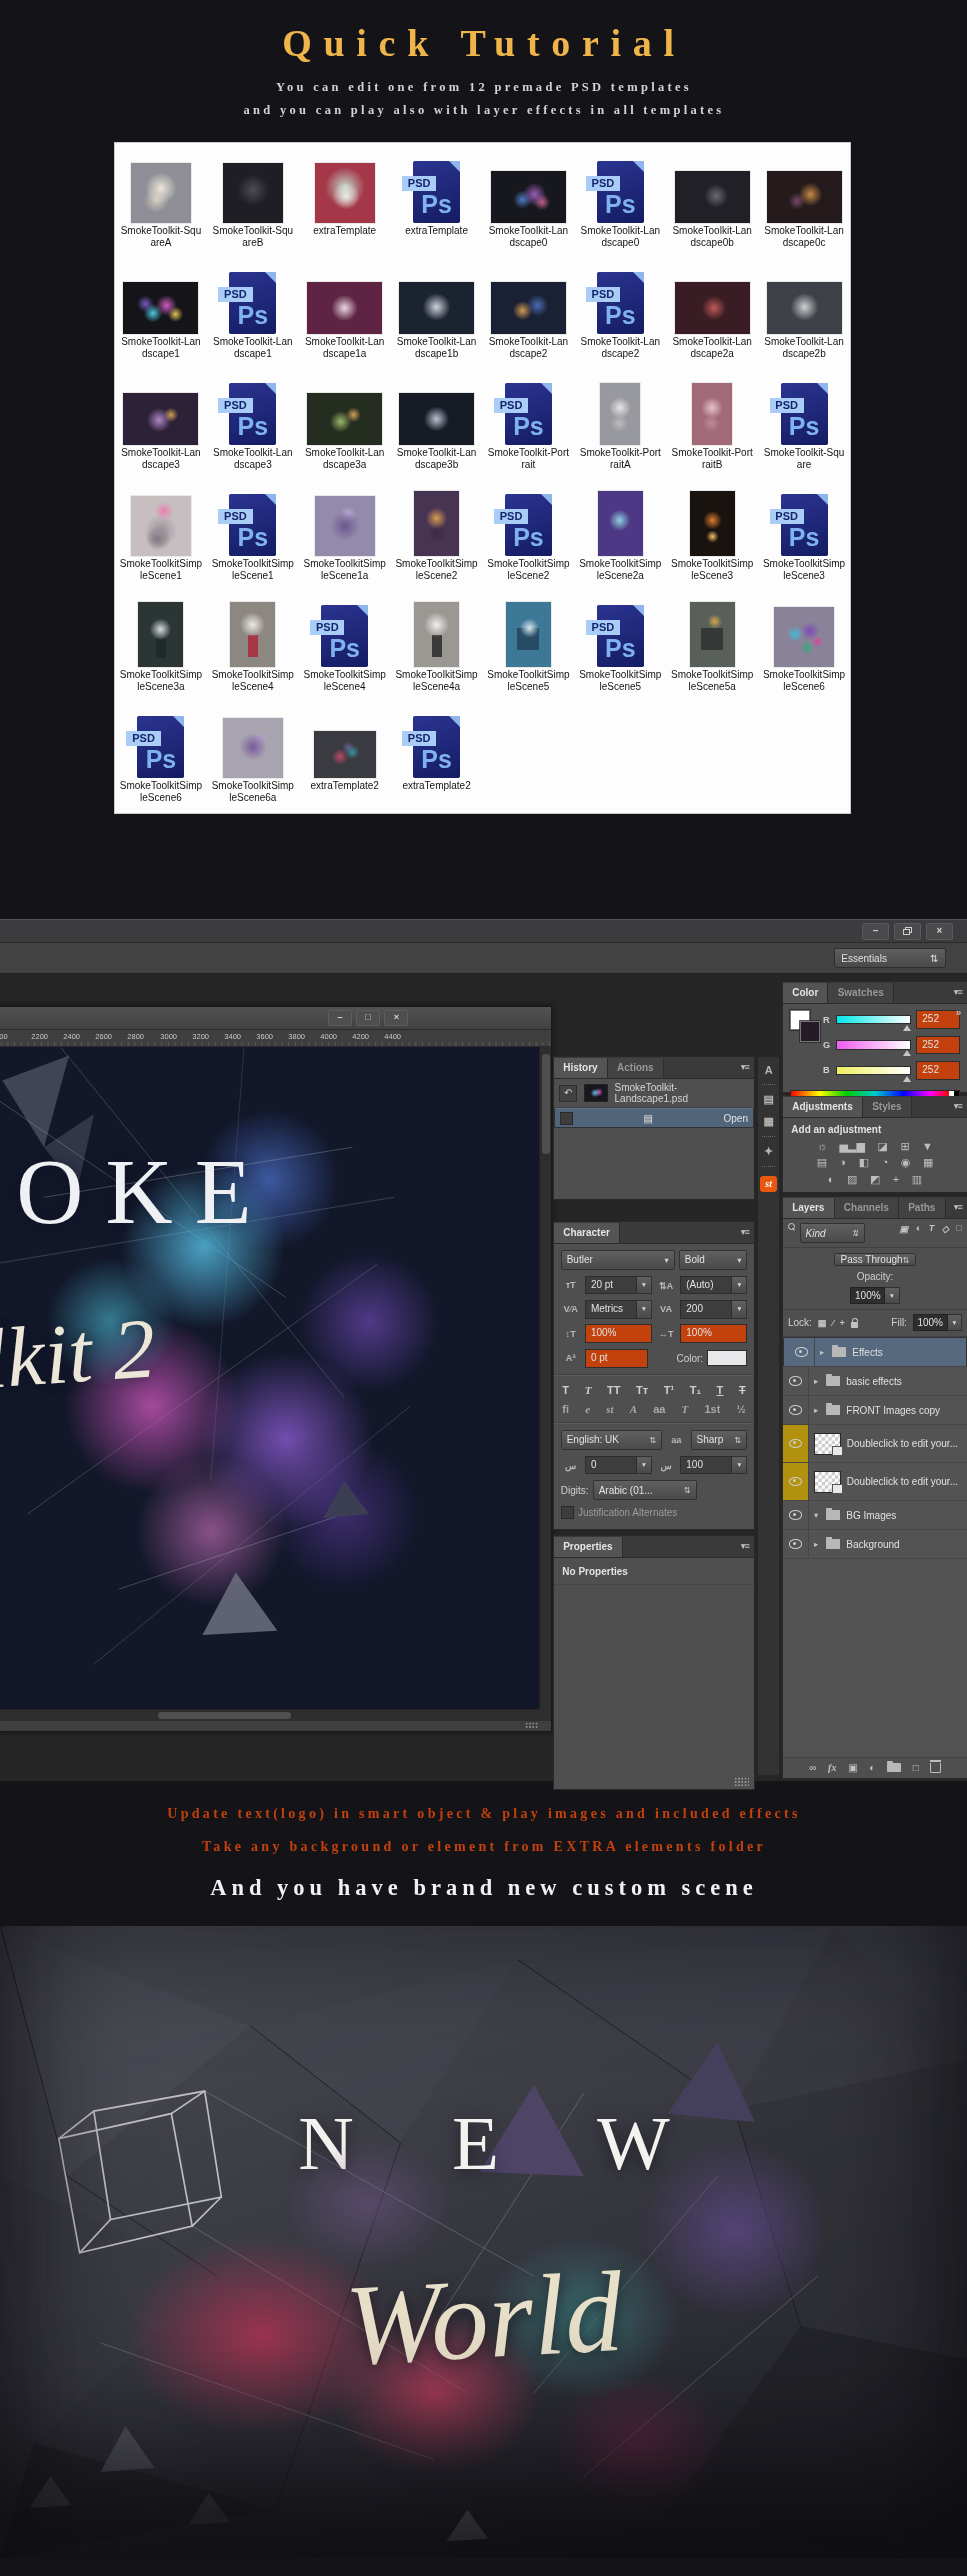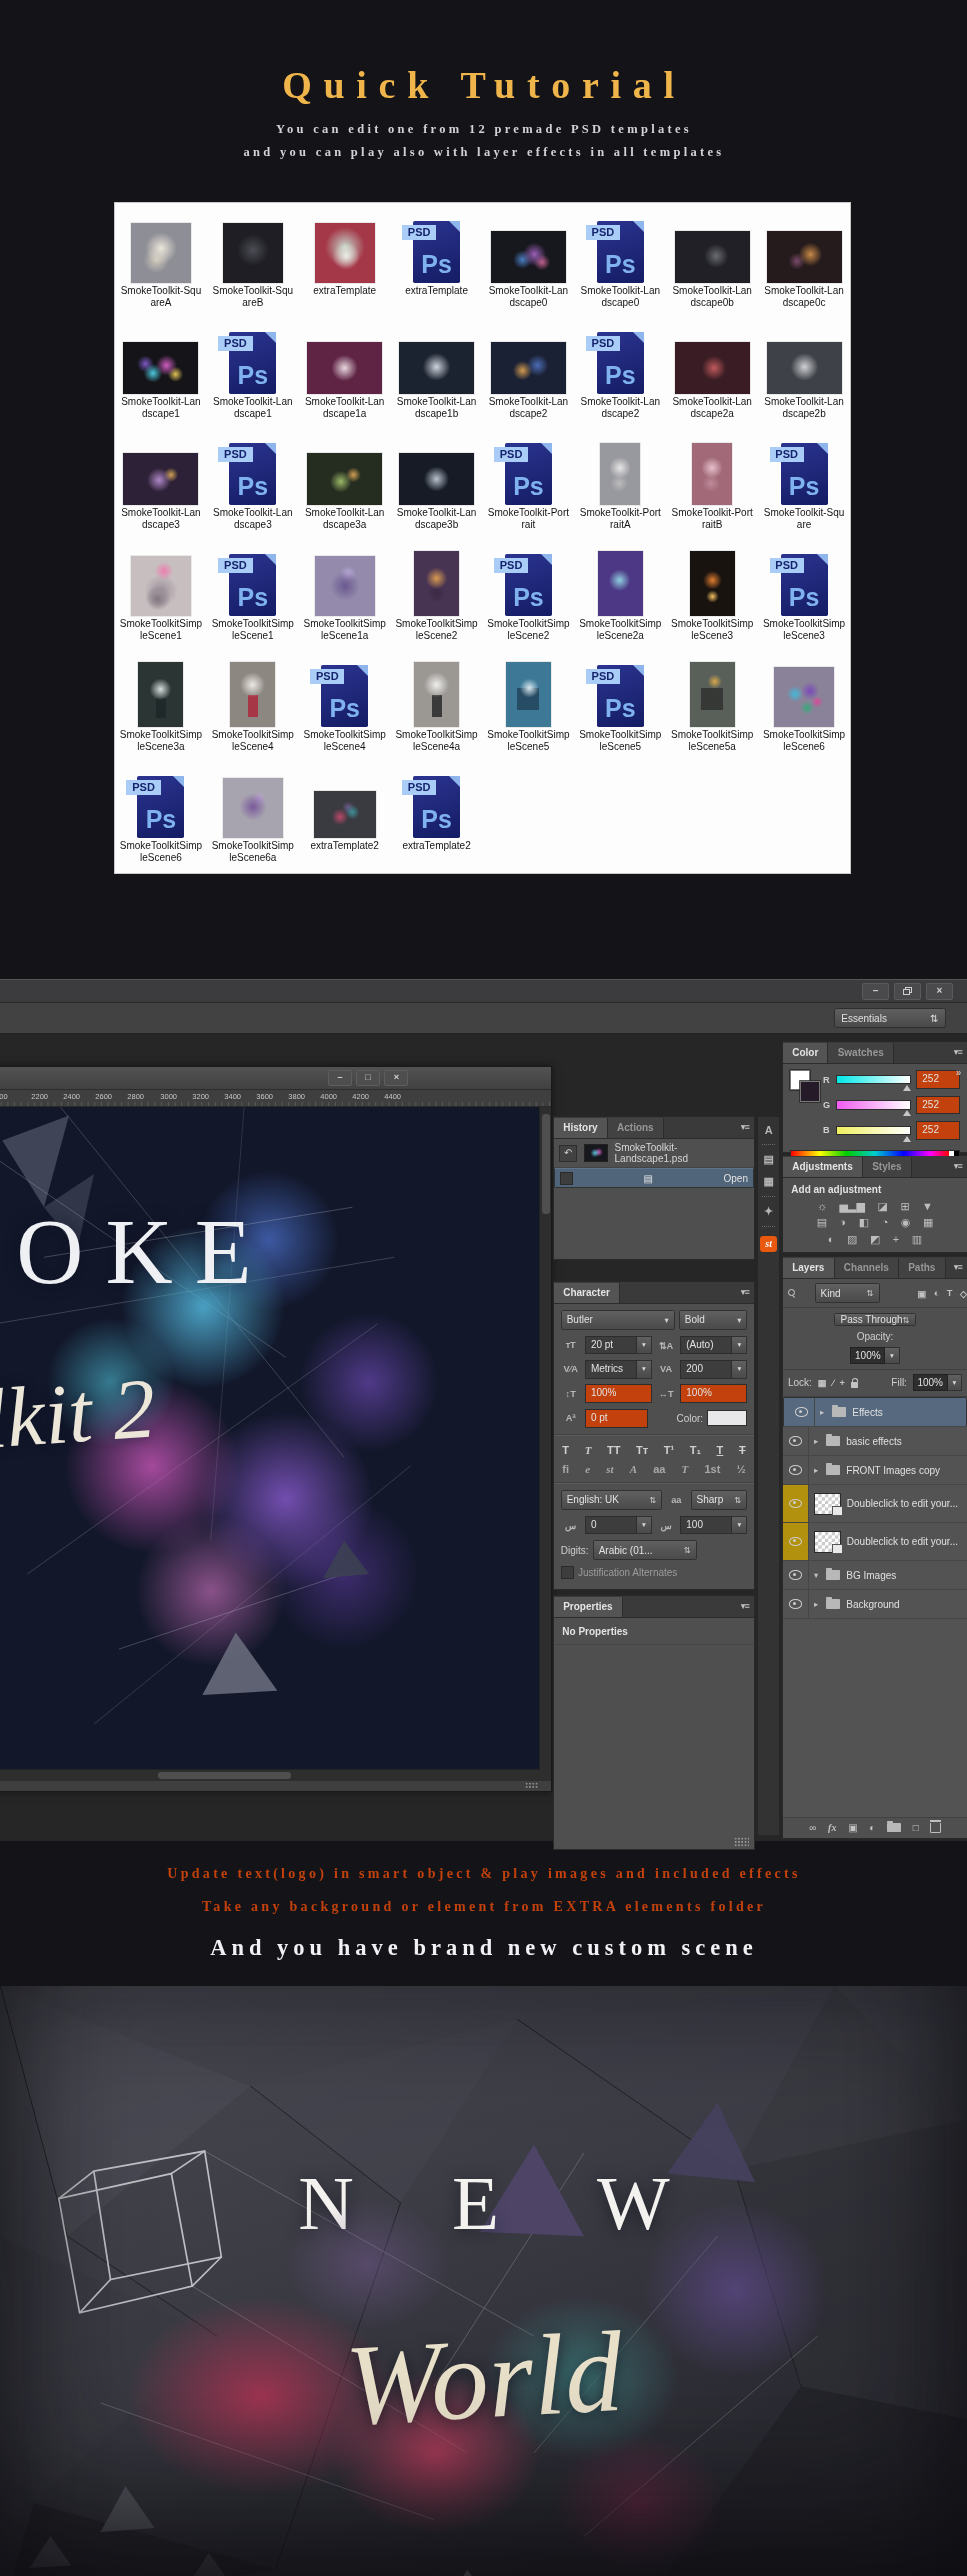--- a/index.html
+++ b/index.html
@@ -1,18 +1,18 @@
 <!DOCTYPE html>
 <html style="font-size:13.3px"><head>
 <meta charset="utf-8">
 <style>
   html,body{margin:0;padding:0;background:#131318;}
   .page{position:relative;width:968px;height:2576px;margin:0 auto;background:#131318;overflow:hidden;font-family:"Liberation Sans",sans-serif;}
   
-  .intro{height:160px;text-align:center;margin-top:42px;}
+  .intro{height:142px;text-align:center;}
   .intro h1{margin:0;padding-top:22px;font:700 38px/43px "Liberation Serif",serif;letter-spacing:11.7px;color:#efb54b;}
   .intro p{margin:3.3px 0 0;font:700 12.5px/20px "Liberation Serif",serif;letter-spacing:3.3px;color:#d2d3d8;}
   .intro p:first-of-type{margin-top:11.7px;}
   
   .browser{height:673px;}
   .panel-white{margin-left:114px;width:737px;height:672px;background:#fdfdfd;border:0.8px solid #c9c9c9;box-sizing:border-box;overflow:visible;}
   .grid-row{display:flex;height:111px;}
   .cell{width:92px;display:flex;flex-direction:column;align-items:center;justify-content:flex-end;padding-bottom:1.7px;box-sizing:border-box;}
   .tbox{height:72px;display:flex;align-items:flex-end;justify-content:center;}
   .flabel{height:27px;width:83px;margin-top:2.5px;font:10px/11.7px "Liberation Sans",sans-serif;color:#141414;text-align:center;word-break:break-all;}
@@ -44,21 +44,21 @@
   .v-scene-3a{background:radial-gradient(circle 15px at 50% 42%,#d8dede,rgba(216,222,222,0) 72%),linear-gradient(#20292a,#20292a) 50% 80%/10px 20px no-repeat,#2b3534;}
   .v-scene-4{background:radial-gradient(circle 16.7px at 50% 35%,#eceae6,rgba(236,234,230,0) 75%),linear-gradient(#a63545,#a63545) 50% 78%/10px 22px no-repeat,#8d8781;}
   .v-scene-4a{background:radial-gradient(circle 16.7px at 50% 35%,#f0efec,rgba(240,239,236,0) 75%),linear-gradient(#3a3a3a,#3a3a3a) 50% 78%/10px 22px no-repeat,#9b9894;}
   .v-scene-5{background:radial-gradient(circle 13.3px at 52% 40%,#d8e8ee,rgba(216,232,238,0) 72%),linear-gradient(115deg,rgba(20,40,60,.55),rgba(20,40,60,.55)) 50% 60%/22px 22px no-repeat,#3d7897;}
   .v-scene-5a{background:radial-gradient(circle 10px at 55% 30%,#d8a84a,rgba(216,168,74,0) 72%),linear-gradient(115deg,rgba(30,30,30,.6),rgba(30,30,30,.6)) 50% 60%/22px 22px no-repeat,#59605a;}
   .v-scene-6{background:radial-gradient(circle 11.7px at 35% 45%,#42b8d8,rgba(66,184,216,0) 70%),radial-gradient(circle 13.3px at 60% 40%,#7a4ab8,rgba(122,74,184,0) 70%),radial-gradient(circle 10px at 55% 68%,#3aa87a,rgba(58,168,122,0) 70%),radial-gradient(circle 8.3px at 72% 58%,#d84a9a,rgba(216,74,154,0) 70%),#8a8299;}
   .v-scene-6a{background:radial-gradient(circle 18.4px at 50% 48%,#7a5a9c,rgba(122,90,156,0) 75%),radial-gradient(circle 10px at 60% 35%,#b8a0d0,rgba(184,160,208,0) 72%),#a8a4af;}
   .v-scene-nw{background:radial-gradient(circle 11.7px at 42% 55%,#b84868,rgba(184,72,104,0) 72%),radial-gradient(circle 10px at 62% 45%,#3f9098,rgba(63,144,152,0) 72%),radial-gradient(circle 8.3px at 55% 35%,#6a5a8a,rgba(106,90,138,0) 75%),#3a3a41;}
   .psd{position:relative;width:47px;height:62px;border-radius:1.7px;background:linear-gradient(160deg,#2b3490,#141c64);}
   .psd .fold{position:absolute;top:0;right:0;width:0;height:0;border-top:11.7px solid #8fb6ec;border-left:11.7px solid transparent;}
-  .psd-tag{position:absolute;top:4px;left:-11px;background:#a9cdf6;color:#16246e;font:700 11px/15px "Liberation Sans",sans-serif;padding:0 5.8px;}
+  .psd-tag{position:absolute;top:15px;left:-11px;background:#a9cdf6;color:#16246e;font:700 11px/15px "Liberation Sans",sans-serif;padding:0 5.8px;}
   .psd-ps{position:absolute;bottom:5.8px;left:0;right:0;text-align:center;color:#7fb2ee;font:700 25px/25px "Liberation Sans",sans-serif;}
   
   .scenario{height:104px;text-align:center;}
   .scenario h2{margin:0;padding-top:15px;font:700 33px/38px "Liberation Serif",serif;letter-spacing:9.2px;color:#efb54b;}
   .scenario p{margin:8.3px 0 0;font:700 11.7px/15px "Liberation Serif",serif;letter-spacing:3.3px;color:#cfd0d5;}
   
   .ps{position:relative;height:859px;background:#262626;border-top:0.8px solid #555;box-sizing:border-box;font-size:10px;color:#d6d6d6;}
   .ps-titlebar{height:22px;background:#3c3c3e;border-bottom:0.8px solid #2a2a2a;position:relative;}
   .winbtns{position:absolute;right:15px;top:2.5px;display:flex;gap:5px;}
   .wbtn{width:25px;height:15px;background:#4a4a4c;border:0.8px solid #5a5a5c;color:#cfcfcf;font:700 10px/13.3px "Liberation Sans",sans-serif;text-align:center;border-radius:1.7px;display:flex;align-items:center;justify-content:center;}
@@ -146,21 +146,21 @@
   .bar-r{background:linear-gradient(to right,#00e8e8,#fff);} .bar-g{background:linear-gradient(to right,#f05cf0,#fff);} .bar-b{background:linear-gradient(to right,#f0f060,#fff);}
   .tri{position:absolute;right:-0.8px;bottom:-7.5px;width:0;height:0;border-left:4.2px solid transparent;border-right:4.2px solid transparent;border-bottom:6.7px solid #c6c6c6;}
   .cwell{width:32px;text-align:left;}
   .spectrum{margin:10px 6.7px 0;height:11.7px;border:0.8px solid #2c2c2c;background:linear-gradient(to right,#f00,#ff0 17%,#0c0 33%,#0cc 50%,#00f 67%,#f0f 83%,#f00 94%,#fff 94%,#fff 97%,#000 97%);}
   
   .adjp{height:98px;}
   .adj-hint{font-weight:700;color:#e2e2e2;padding:5.8px 8.3px 1.7px;}
   .adj-row{display:flex;justify-content:center;gap:12.5px;margin-top:3.3px;color:#bdbdbd;font-size:11px;}
   
   .layersp{flex:1;display:flex;flex-direction:column;}
-  .lfilter{display:flex;align-items:center;gap:19px;padding:4.2px 5px;border-bottom:0.8px solid #414141;}
+  .lfilter{display:flex;align-items:flex-start;gap:4px;padding:4.2px 5px;border-bottom:0.8px solid #414141;font-style:italic;}
   .i-search{position:relative;width:7.5px;height:7.5px;flex:none;}
   .i-search:before{content:'';position:absolute;left:0;top:0;width:5px;height:5px;border:1.3px solid #cfcfcf;border-radius:50%;}
   .i-search:after{content:'';position:absolute;right:0;bottom:0;width:3.3px;height:1.3px;background:#cfcfcf;transform:rotate(45deg);}
   .kind-sel{width:53px;flex:none;}
   .fico{color:#c2c2c2;font-size:9.2px;font-weight:700;}
   .lblend{display:flex;align-items:center;gap:5px;padding:5px 5px;border-bottom:0.8px solid #414141;flex-direction:column;}
   .llock{display:flex;align-items:center;gap:5.8px;padding:4.2px 5px 5px;border-bottom:0.8px solid #414141;color:#cfcfcf;}
   .oplab{color:#cfcfcf;}
   .opwell{display:flex;height:16.7px;}
   .opwell .v{width:33px;background:#2e2e2e;border:0.8px solid #222;color:#e2e2e2;line-height:16px;text-align:center;}

